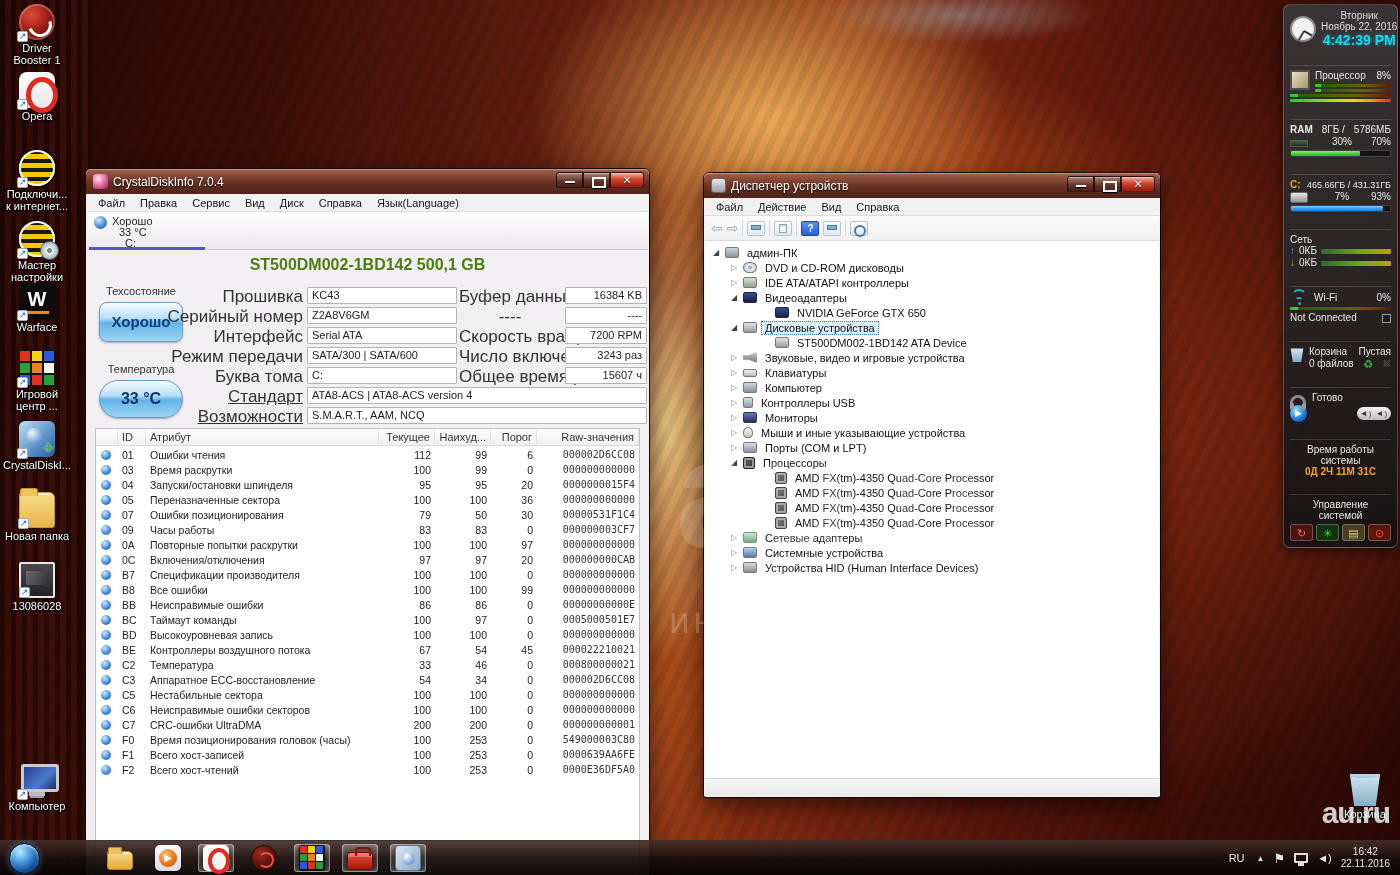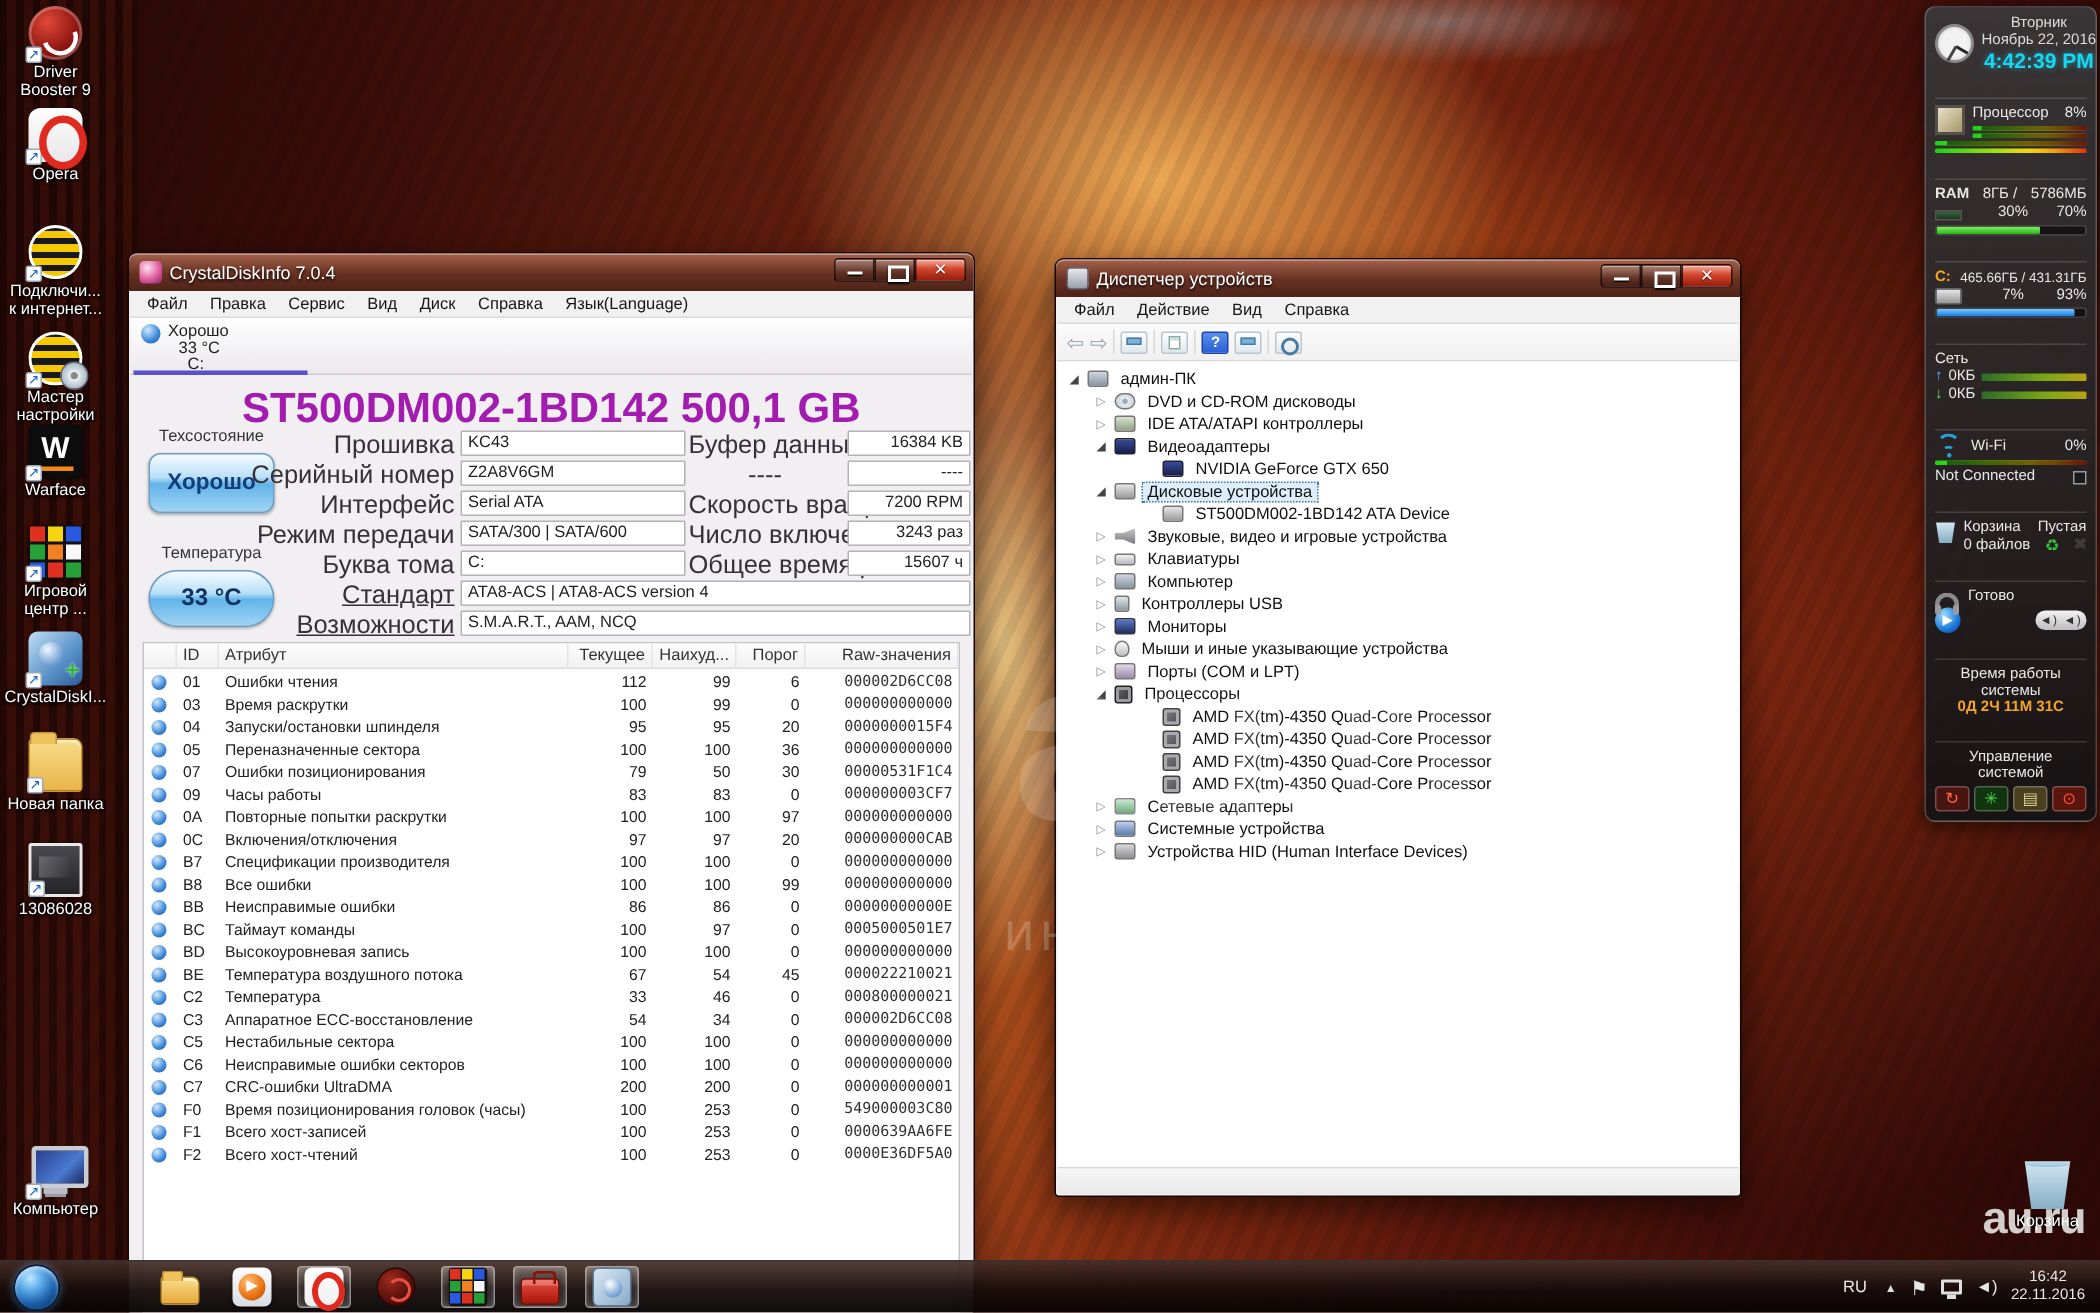--- a/index.html
+++ b/index.html
@@ -106,21 +106,21 @@
   .cdi-tabs{ position:absolute; left:1px; right:1px; top:43px; height:38px;
     background:linear-gradient(#fefefe,#ece9ee); border-bottom:1px solid #cfccd4;}
   .cdi-tab{ position:absolute; left:2px; top:1px; width:116px; height:36px; cursor:pointer;}
   .cdi-tab .orb{ position:absolute; left:5px; top:3px; width:13px; height:13px; border-radius:50%;
     background:radial-gradient(circle at 35% 30%, #cfe9ff, #3b86d6 60%, #1a4f9c);}
   .cdi-tab .t1{ position:absolute; left:23px; top:2px; font-size:11px; color:#222;}
   .cdi-tab .t2{ position:absolute; left:30px; top:13px; font-size:11px; color:#222;}
   .cdi-tab .t3{ position:absolute; left:36px; top:24px; font-size:11px; color:#222;}
   .cdi-tab .sel{ position:absolute; left:0; bottom:-1px; width:116px; height:3px; background:#5a50c8;}
   .cdi-body{ position:absolute; left:1px; right:1px; top:81px; bottom:1px; background:#f1eff2; border-radius:0 0 2px 2px;}
-  .cdi-model{ position:absolute; left:0; right:0; top:6px; text-align:center; font-size:28px; font-weight:bold; color:#a21caf;}
+  .cdi-model{ position:absolute; left:0; right:0; top:6px; text-align:center; font-size:16px; font-weight:bold; color:#4d7c0f;}
   .flabel{ position:absolute; font-size:17px; color:#333; text-align:right; white-space:nowrap;}
   .fvalue{ position:absolute; height:17px; background:#fff; border:1px solid #b4b2b6; border-radius:1px;
     font-size:11px; color:#222; padding:1px 4px; white-space:nowrap; overflow:hidden;}
   .fields-left .frow .flabel{ left:70px; width:146px;}
   .fields-left .frow .fvalue{ left:220px; width:150px;}
   .fields-right .frow .flabel{ left:372px; width:102px;text-align:center;}
   .fields-right .frow .fvalue{ left:478px; width:82px; text-align:right;}
   .fields-wide .frow .flabel{ left:70px; width:146px;text-decoration:underline;}
   .fields-wide .frow .fvalue{ left:220px; width:340px;}
   .fields-left .frow:nth-of-type(1) span{top:37px} .fields-left .frow:nth-of-type(2) span{top:57px}
@@ -285,21 +285,21 @@
 <div class="desktop">
   <div class="wallpaper"></div>
 
   <div class="desktop-icons">
 
       <div class="di">
         <span class="di-ic ic-driver-booster">
           <span class="badge">↗</span>
         </span>
         <span class="di-label">Driver
-Booster 9</span>
+Booster 1</span>
       </div>
 
       <div class="di">
         <span class="di-ic ic-opera">
           <span class="badge">↗</span>
         </span>
         <span class="di-label">Opera</span>
       </div>
 
       <div class="di">
@@ -609,21 +609,21 @@
               <span>Высокоуровневая запись</span>
               <span class="num">100</span>
               <span class="num">100</span>
               <span class="num">0</span>
               <span class="raw">000000000000</span>
             </div>
 
             <div class="sgrid srow">
               <span class="orb2"></span>
               <span>BE</span>
-              <span>Температура воздушного потока</span>
+              <span>Контроллеры воздушного потока</span>
               <span class="num">67</span>
               <span class="num">54</span>
               <span class="num">45</span>
               <span class="raw">000022210021</span>
             </div>
 
             <div class="sgrid srow">
               <span class="orb2"></span>
               <span>C2</span>
               <span>Температура</span>

